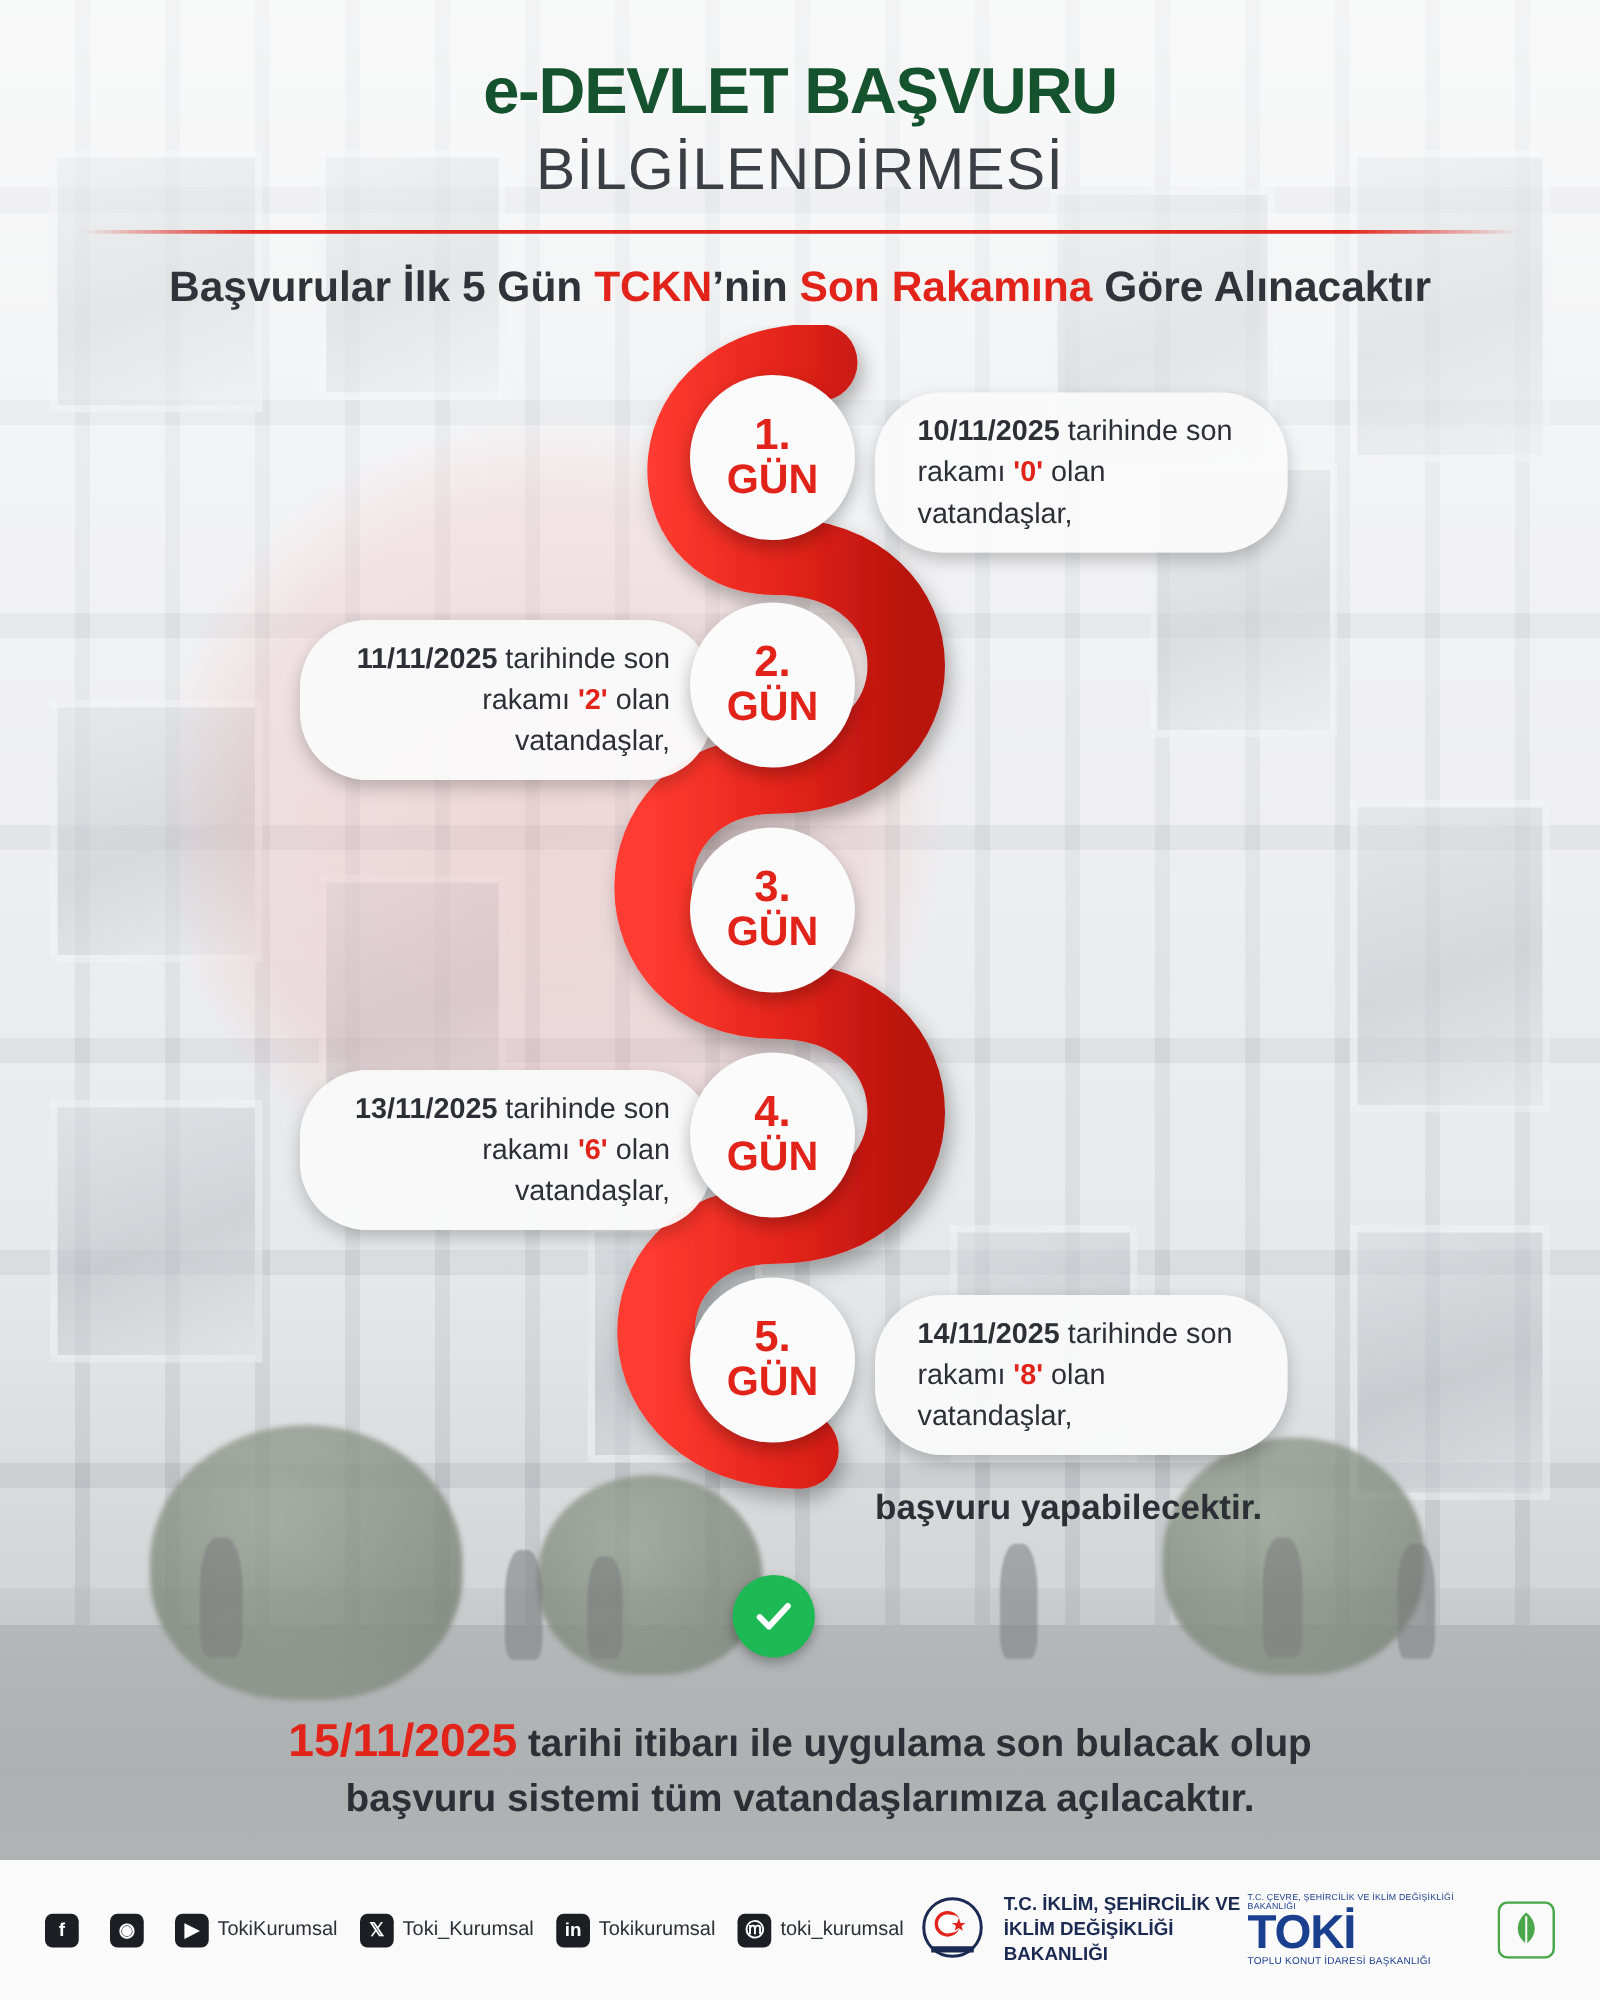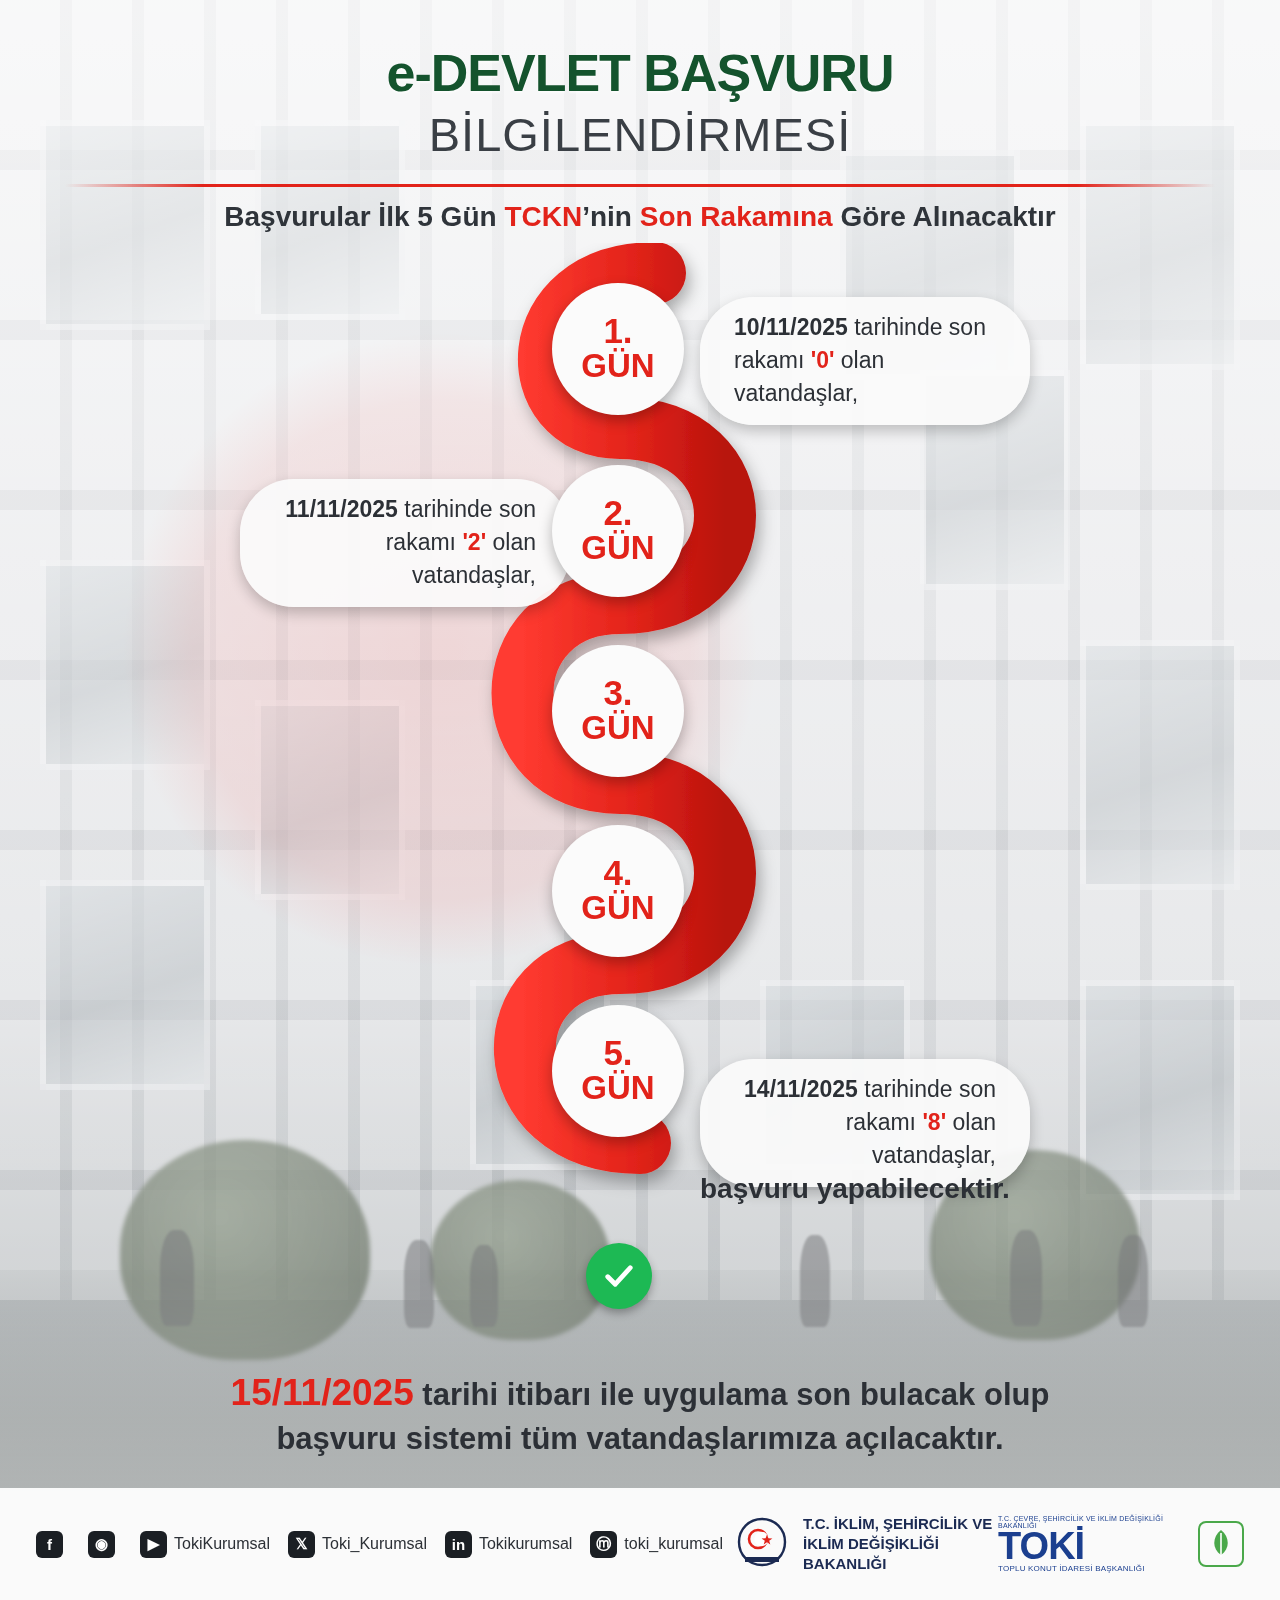--- a/index.html
+++ b/index.html
@@ -93,22 +93,22 @@
     letter-spacing: 1px;
     font-weight: 400;
   }
   .rule {
     width: 1150px;
     height: 3px;
     margin: 22px auto 0 auto;
     background: linear-gradient(90deg, rgba(226,35,26,0) 0%, #e2231a 12%, #e2231a 88%, rgba(226,35,26,0) 100%);
   }
   .subline {
-    margin-top: 14px;
-    font-size: 28px;
+    margin-top: 24px;
+    font-size: 34px;
     font-weight: bold;
     color: #2f343a;
   }
   .subline .hl { color: #e2231a; }
 
   
   .timeline {
     position: relative;
     width: 1280px;
     height: 1000px;
@@ -336,26 +336,29 @@
 
   <div class="day-node" style="left:552px; top:402px;">
     <span class="day-num">3.</span>
     <span class="day-word">GÜN</span>
   </div>
 
   <div class="day-node" style="left:552px; top:582px;">
     <span class="day-num">4.</span>
     <span class="day-word">GÜN</span>
   </div>
+  <div class="bubble left" style="top:596px;">
+    <p><span class="b">13/11/2025</span><span> tarihinde son rakamı </span><span class="red">'6'</span><span> olan vatandaşlar,</span></p>
+  </div>
 
   <div class="day-node" style="left:552px; top:762px;">
     <span class="day-num">5.</span>
     <span class="day-word">GÜN</span>
   </div>
-  <div class="bubble right" style="top:816px;text-align:right;">
+  <div class="bubble right" style="top:776px;">
     <p><span class="b">14/11/2025</span><span> tarihinde son rakamı </span><span class="red">'8'</span><span> olan vatandaşlar,</span></p>
   </div>
 
   <div class="closing">başvuru yapabilecektir.</div>
 
   <div class="check">
     <svg width="36" height="36" viewBox="0 0 24 24" aria-hidden="true">
       <path d="M4.5 12.5 L9.5 17.5 L19.5 6.5" fill="none" stroke="#ffffff" stroke-width="3.2" stroke-linecap="round" stroke-linejoin="round"></path>
     </svg>
   </div>

